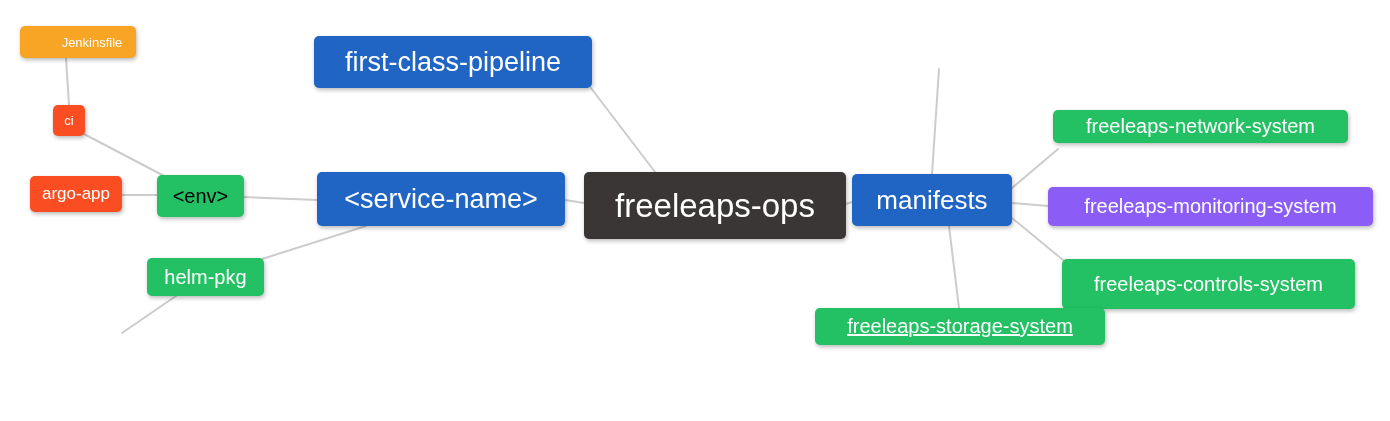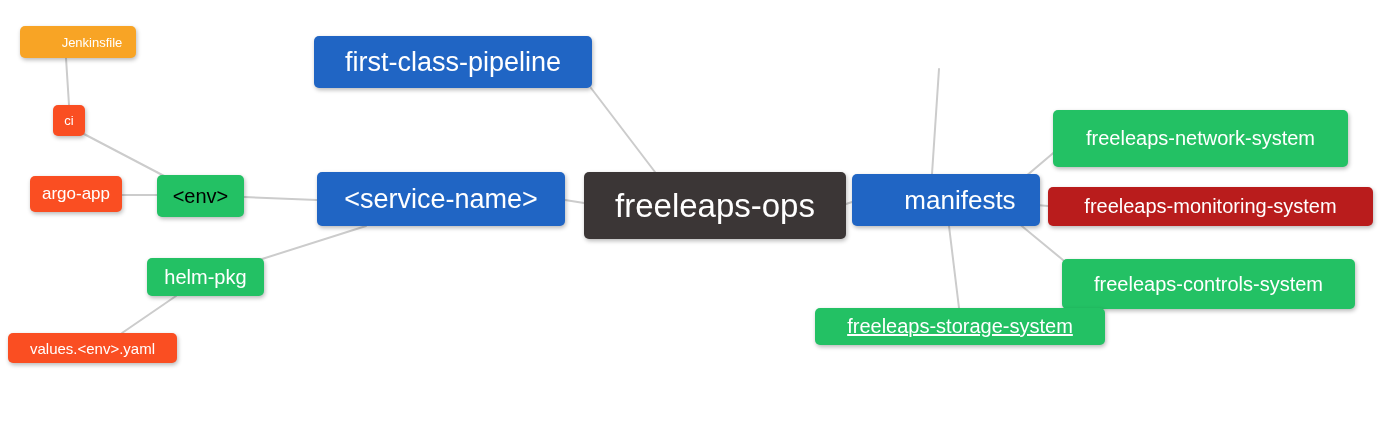--- a/index.html
+++ b/index.html
@@ -35,23 +35,23 @@
   
   .n-jenkinsfile        { left: 20px;   top: 26px;  width: 88px;  height: 32px; font-size: 13px; padding-left: 28px; }
   .n-ci                 { left: 53px;   top: 105px; width: 32px;  height: 31px; font-size: 13px; }
   .n-argo-app           { left: 30px;   top: 176px; width: 92px;  height: 36px; font-size: 17px; }
   .n-env                { left: 157px;  top: 175px; width: 87px;  height: 42px; font-size: 20px; }
   .n-helm-pkg           { left: 147px;  top: 258px; width: 117px; height: 38px; font-size: 20px; }
   .n-values-env-yaml    { left: 8px;    top: 333px; width: 169px; height: 30px; font-size: 15px; }
   .n-first-class-pipeline { left: 314px; top: 36px; width: 278px; height: 52px; font-size: 27px; }
   .n-service-name       { left: 317px;  top: 172px; width: 248px; height: 54px; font-size: 27px; }
   .n-freeleaps-ops      { left: 584px;  top: 172px; width: 262px; height: 67px; font-size: 33px; }
-  .n-manifests          { left: 852px;  top: 174px; width: 160px; height: 52px; font-size: 26px; padding-left: 28px; }
+  .n-manifests          { left: 852px;  top: 174px; width: 160px; height: 52px; font-size: 26px; }
   .n-devops-system      { left: 797px;  top: 27px;  width: 281px; height: 40px; font-size: 20px; }
-  .n-network-system     { left: 1053px; top: 110px; width: 295px; height: 57px; font-size: 20px; }
+  .n-network-system     { left: 1053px; top: 110px; width: 295px; height: 33px; font-size: 20px; }
   .n-monitoring-system  { left: 1048px; top: 187px; width: 325px; height: 39px; font-size: 20px; }
   .n-controls-system    { left: 1062px; top: 259px; width: 293px; height: 50px; font-size: 20px; }
   .n-storage-system     { left: 815px;  top: 308px; width: 290px; height: 37px; font-size: 20px; }
 </style>
 </head>
 <body>
 
 <div class="canvas">
 
   <svg class="edges" viewBox="0 0 1390 421">
@@ -69,23 +69,22 @@
     <line x1="1012" y1="203" x2="1048" y2="206" stroke="#cccccc"></line>
     <line x1="1012" y1="218" x2="1063" y2="260" stroke="#cccccc"></line>
     <line x1="949" y1="226" x2="959" y2="308" stroke="#cccccc"></line>
   </svg>
 
   <div class="node n-jenkinsfile" style="background: rgb(248, 164, 37); color: rgb(255, 255, 255);">Jenkinsfile</div>
   <div class="node n-ci" style="background: rgb(250, 78, 34); color: rgb(255, 255, 255);">ci</div>
   <div class="node n-argo-app" style="background: rgb(250, 78, 34); color: rgb(255, 255, 255);">argo-app</div>
   <div class="node n-env" style="background: rgb(35, 193, 100); color: #000000;">&lt;env&gt;</div>
   <div class="node n-helm-pkg" style="background: rgb(35, 193, 100); color: rgb(255, 255, 255);">helm-pkg</div>
-  <div class="node n-values-env-yaml" style="background: rgb(250, 78, 34); color: rgb(255, 255, 255);">values.&lt;env&gt;.yaml</div>
   <div class="node n-first-class-pipeline" style="background: rgb(32, 101, 196); color: rgb(255, 255, 255);">first-class-pipeline</div>
   <div class="node n-service-name" style="background: rgb(32, 101, 196); color: rgb(255, 255, 255);">&lt;service-name&gt;</div>
   <div class="node n-freeleaps-ops" style="background: rgb(59, 54, 54); color: rgb(255, 255, 255);">freeleaps-ops</div>
   <div class="node n-manifests" style="background: rgb(32, 101, 196); color: rgb(255, 255, 255);">manifests</div>
   <div class="node n-network-system" style="background: rgb(35, 193, 100); color: rgb(255, 255, 255);">freeleaps-network-system</div>
-  <div class="node n-monitoring-system" style="background: #b91c1c; color: rgb(255, 255, 255);">freeleaps-monitoring-system</div>
+  <div class="node n-monitoring-system" style="background: #8b5cf6; color: rgb(255, 255, 255);">freeleaps-monitoring-system</div>
   <div class="node n-controls-system" style="background: rgb(35, 193, 100); color: rgb(255, 255, 255);">freeleaps-controls-system</div>
   <div class="node n-storage-system" style="background: rgb(35, 193, 100); color: rgb(255, 255, 255); text-decoration: underline;">freeleaps-storage-system</div>
 
 </div>
 
 </body></html>

